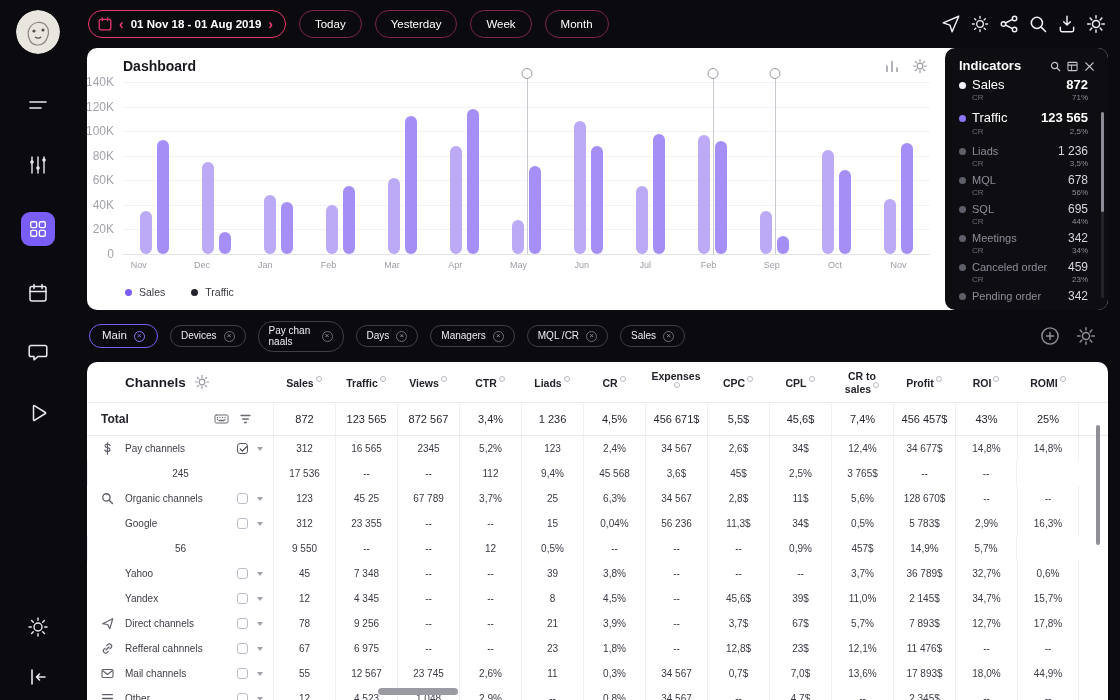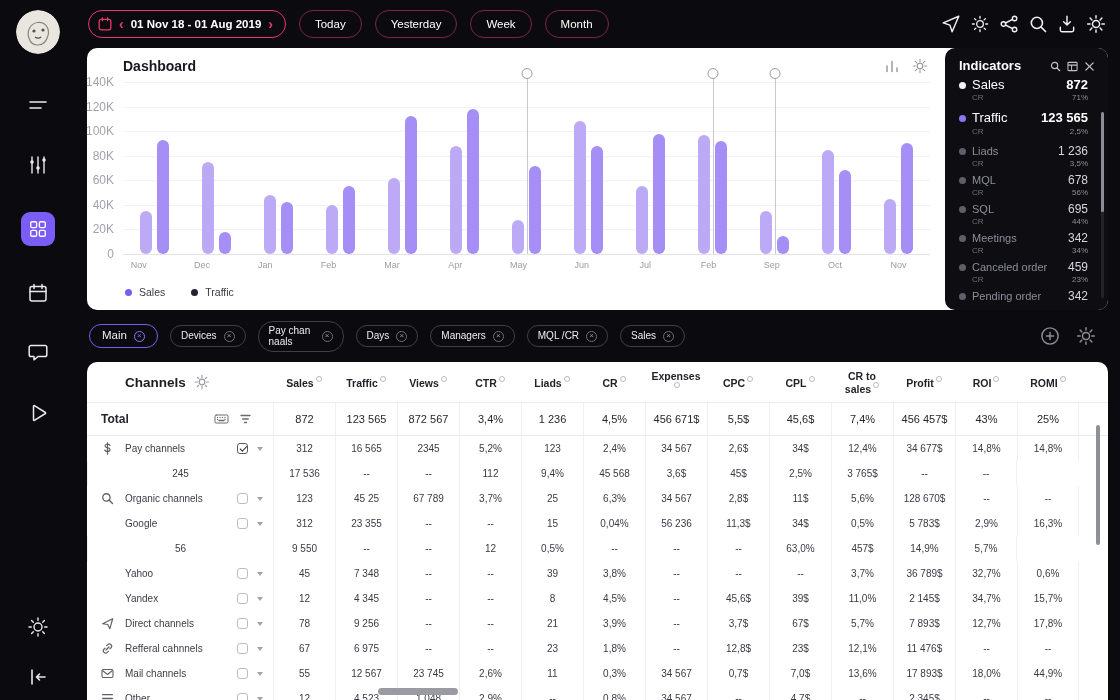--- a/index.html
+++ b/index.html
@@ -687,21 +687,21 @@
       <div class="row t-row">
         <div class="cell">56</div>
         <div class="cell">9 550</div>
         <div class="cell">--</div>
         <div class="cell">--</div>
         <div class="cell">12</div>
         <div class="cell">0,5%</div>
         <div class="cell">--</div>
         <div class="cell">--</div>
         <div class="cell">--</div>
-        <div class="cell">63,0%</div>
+        <div class="cell">0,9%</div>
         <div class="cell">457$</div>
         <div class="cell">14,9%</div>
         <div class="cell">5,7%</div>
       </div>
       <div class="row t-row">
         <div class="t-label-cell indent">
           <span class="t-lbl">Yahoo</span>
           <span class="cb"></span>
           <span class="caret"></span>
         </div>

